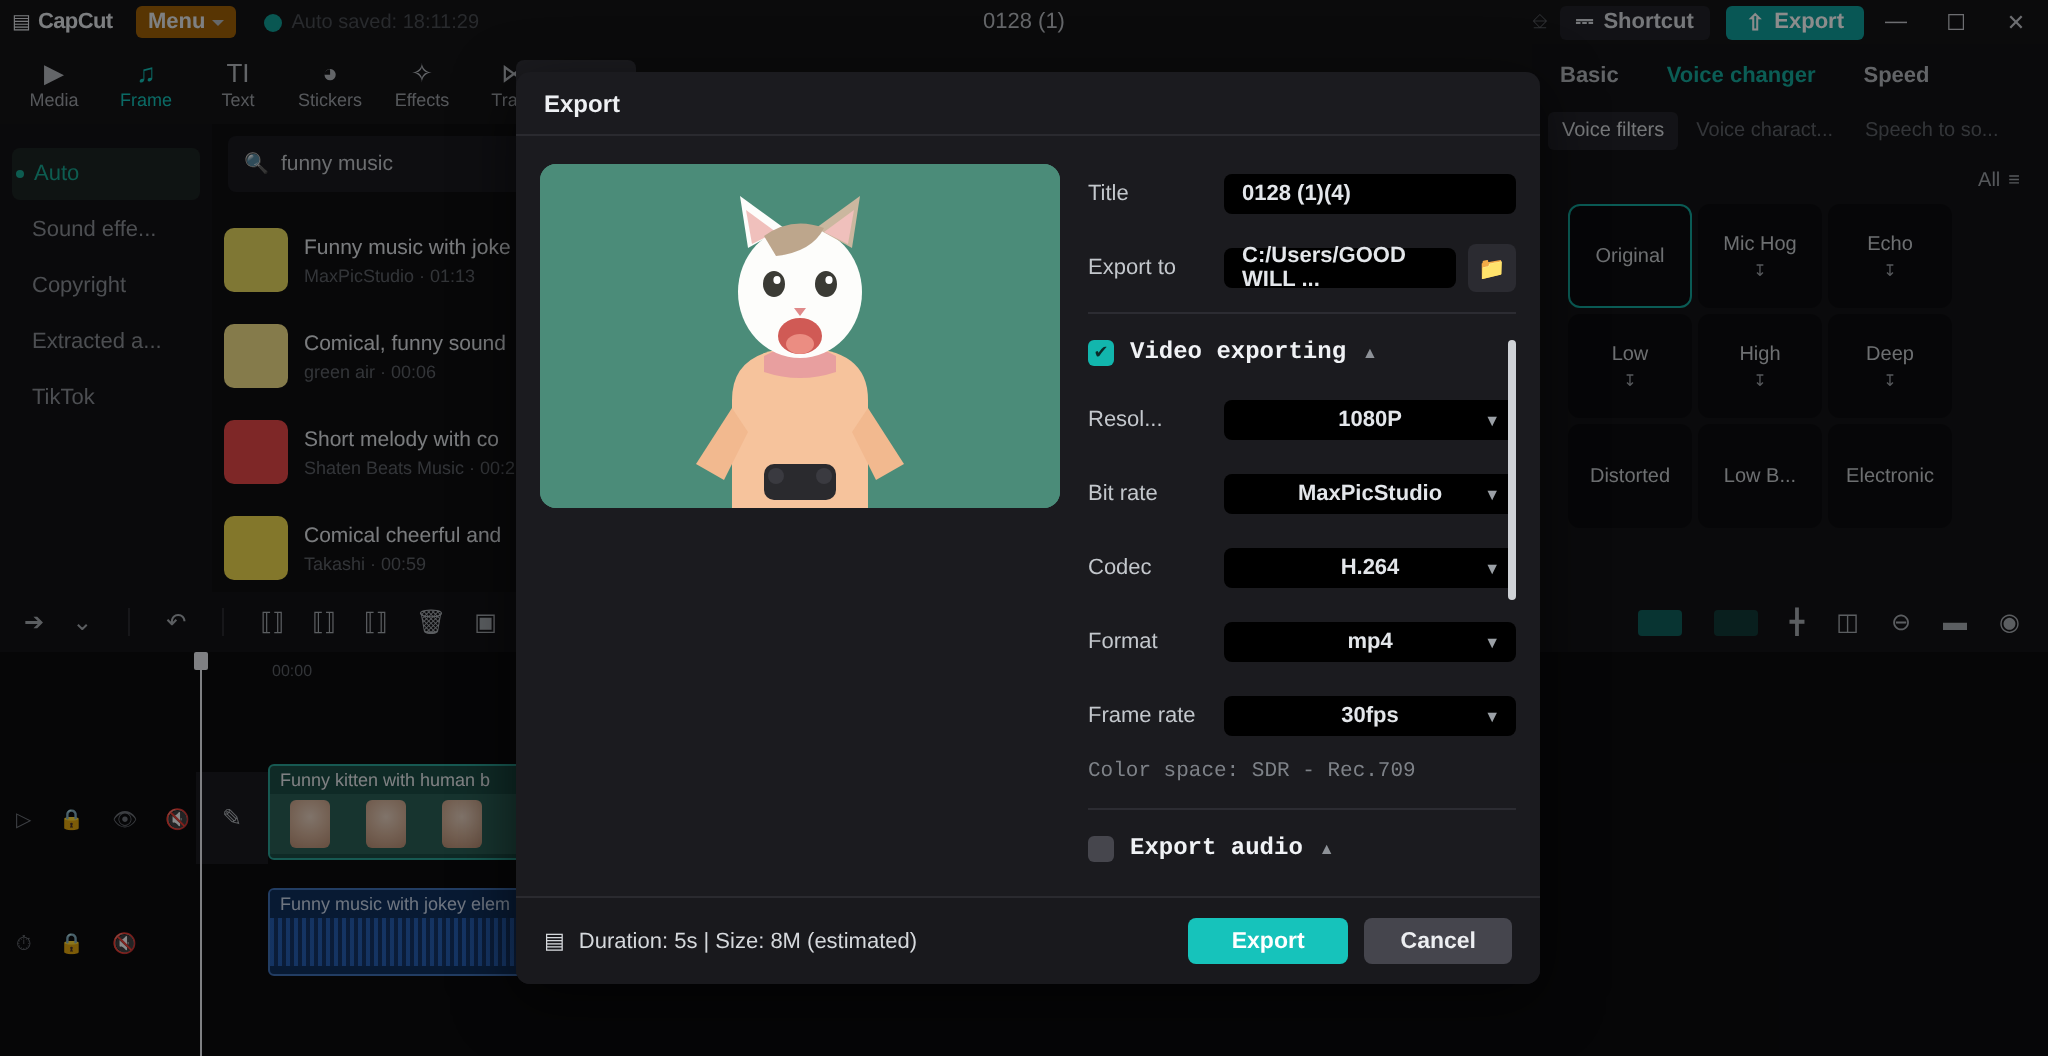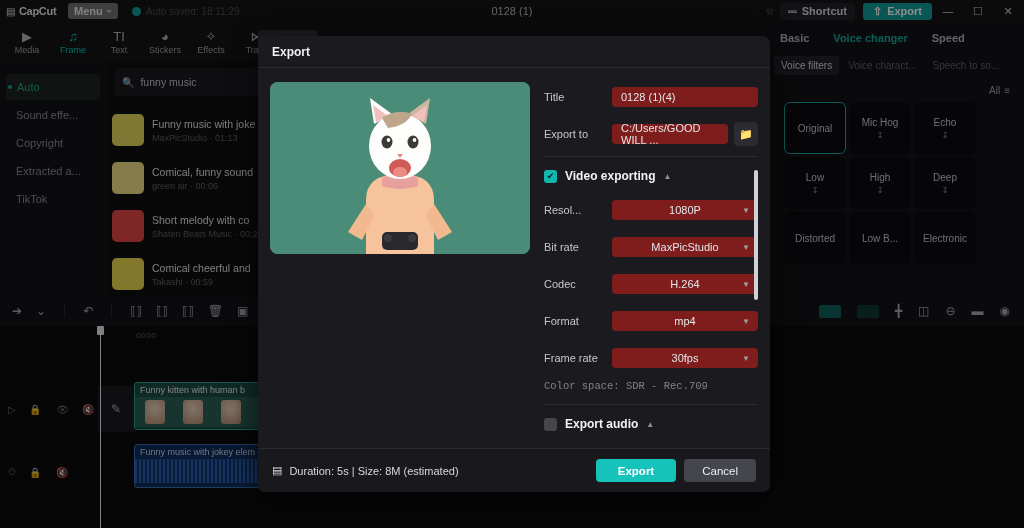--- a/index.html
+++ b/index.html
@@ -14,21 +14,21 @@
 
   
   .topbar {
     position: absolute; left: 0; top: 0; width: 1024px; height: 22px;
     background: #141417; display: flex; align-items: center;
   }
   .logo { display: flex; align-items: center; gap: 4px; margin-left: 6px; width: 58px; }
   .logo-mark { font-size: 10px; color: #dcdfe3; letter-spacing: -0.5px; }
   .logo-text { font-size: 11px; color: #e2e5e9; font-weight: bold; letter-spacing: -0.3px; }
   .menu-btn {
-    margin-left: 4px; height: 16px; padding: 0 6px; background: #737373; border-radius: 3px;
+    margin-left: 4px; height: 16px; padding: 0 6px; background: #a16207; border-radius: 3px;
     display: flex; align-items: center; gap: 3px; font-size: 11px; color: #e6e9ed; font-weight: bold;
   }
   .caret-d { width:0;height:0;border-left:3px solid transparent;border-right:3px solid transparent;border-top:3.5px solid #b9bdc2; }
   .autosave { margin-left: 14px; display: flex; align-items: center; gap: 5px; font-size: 10px; color: #4a4d52; }
   .autosave .dot { width: 9px; height: 9px; border-radius: 50%; background: #12b6ad; opacity: .85; }
   .proj-title { position: absolute; left: 0; right: 0; text-align: center; font-size: 11px; color: #b7babf; pointer-events: none; }
   .top-right { margin-left: auto; display: flex; align-items: center; gap: 2px; padding-right: 2px; }
   .kbd-ic { display: flex; align-items: center; gap: 3px; font-size: 10px; color: #55585d; padding: 0 4px; }
   .shortcut-btn {
     display: flex; align-items: center; gap: 5px; height: 17px; padding: 0 8px;
@@ -123,40 +123,40 @@
     background: #1b1b1f; border-radius: 7px; box-shadow: 0 8px 30px rgba(0,0,0,.6); overflow: hidden;
   }
   .dlg-head { height: 32px; display: flex; align-items: center; padding-left: 14px; border-bottom: 1px solid #2a2a2f; }
   .dlg-head .t { font-size: 12px; color: #eef0f3; font-weight: bold; }
   .dlg-body { display: flex; padding: 14px 12px 0 12px; height: 392px; }
   .preview { width: 260px; height: 172px; border-radius: 8px; background: #4b8c79; position: relative; overflow: hidden; flex: 0 0 260px; }
 
   .form { flex: 1; margin-left: 14px; position: relative; overflow: hidden; height: 378px; }
   .frow { display: flex; align-items: center; height: 30px; margin-bottom: 7px; }
   .flabel { width: 68px; font-size: 11px; color: #c3c7cc; }
-  .finput { flex: 1; height: 20px; background: #7f1d1d; border-radius: 4px; display: flex; align-items: center; padding: 0 9px; font-size: 11px; color: #e3e6ea; }
+  .finput { flex: 1; height: 20px; background: #000000; border-radius: 4px; display: flex; align-items: center; padding: 0 9px; font-size: 11px; color: #e3e6ea; font-weight: bold; }
   .finput.center { justify-content: center; position: relative; }
   .finput .chev { position: absolute; right: 8px; font-size: 8px; color: #9ba0a6; }
   .folder-btn { width: 24px; height: 24px; margin-left: 6px; background: #2b2b31; border-radius: 4px; display: flex; align-items: center; justify-content: center; font-size: 11px; color: #d3d6da; }
   .hr { height: 1px; background: #2c2c32; margin: 6px 0 12px 0; }
   .sechead { display: flex; align-items: center; gap: 8px; margin-bottom: 12px; }
   .chk { width: 13px; height: 13px; border-radius: 3px; background: #12b6ad; display: flex; align-items: center; justify-content: center; font-size: 9px; color: #0b2a29; }
   .chk.off { background: #46464d; }
-  .sectitle { font-size: 12px; color: #f0f2f5; font-weight: bold; }
+  .sectitle { font-size: 12px; color: #f0f2f5; font-weight: bold; font-family: Liberation Mono, monospace; }
   .collapse { font-size: 8px; color: #8d9197; }
   .cspace { font-size: 10.5px; color: #7e8288; margin: 4px 0 12px 0; font-family: Liberation Mono, monospace; }
   .vscroll { position: absolute; right: 0; top: 88px; width: 4px; height: 130px; background: #cfd2d6; border-radius: 2px; }
   .dlg-foot {
     position: absolute; left: 0; bottom: 0; width: 512px; height: 44px; background: #19191d;
     border-top: 1px solid #2a2a2f; display: flex; align-items: center; padding: 0 14px;
   }
   .dur { display: flex; align-items: center; gap: 7px; font-size: 11px; color: #d5d8dc; }
   .foot-btns { margin-left: auto; display: flex; gap: 8px; }
   .btn-primary { height: 23px; padding: 0 22px; background: #16c3bb; border-radius: 4px; color: #fff; font-size: 11.5px; font-weight: bold; display: flex; align-items: center; }
-  .btn-second { height: 23px; padding: 0 18px; background: #45454d; border-radius: 4px; color: #eceef1; font-size: 11.5px; font-weight: normal; display: flex; align-items: center; text-align: right; }
+  .btn-second { height: 23px; padding: 0 18px; background: #45454d; border-radius: 4px; color: #eceef1; font-size: 11.5px; font-weight: bold; display: flex; align-items: center; text-align: right; }
 
   .tooltip { position: absolute; left: 258px; top: 30px; height: 28px; background: #1b1b1f; border-radius: 4px 4px 0 0;
              display: flex; align-items: center; padding: 0 12px; font-size: 11.5px; color: #eef0f3; font-weight: bold; }
 </style>
 </head>
 <body>
 
 <div id="app">
 
   <div class="topbar">

